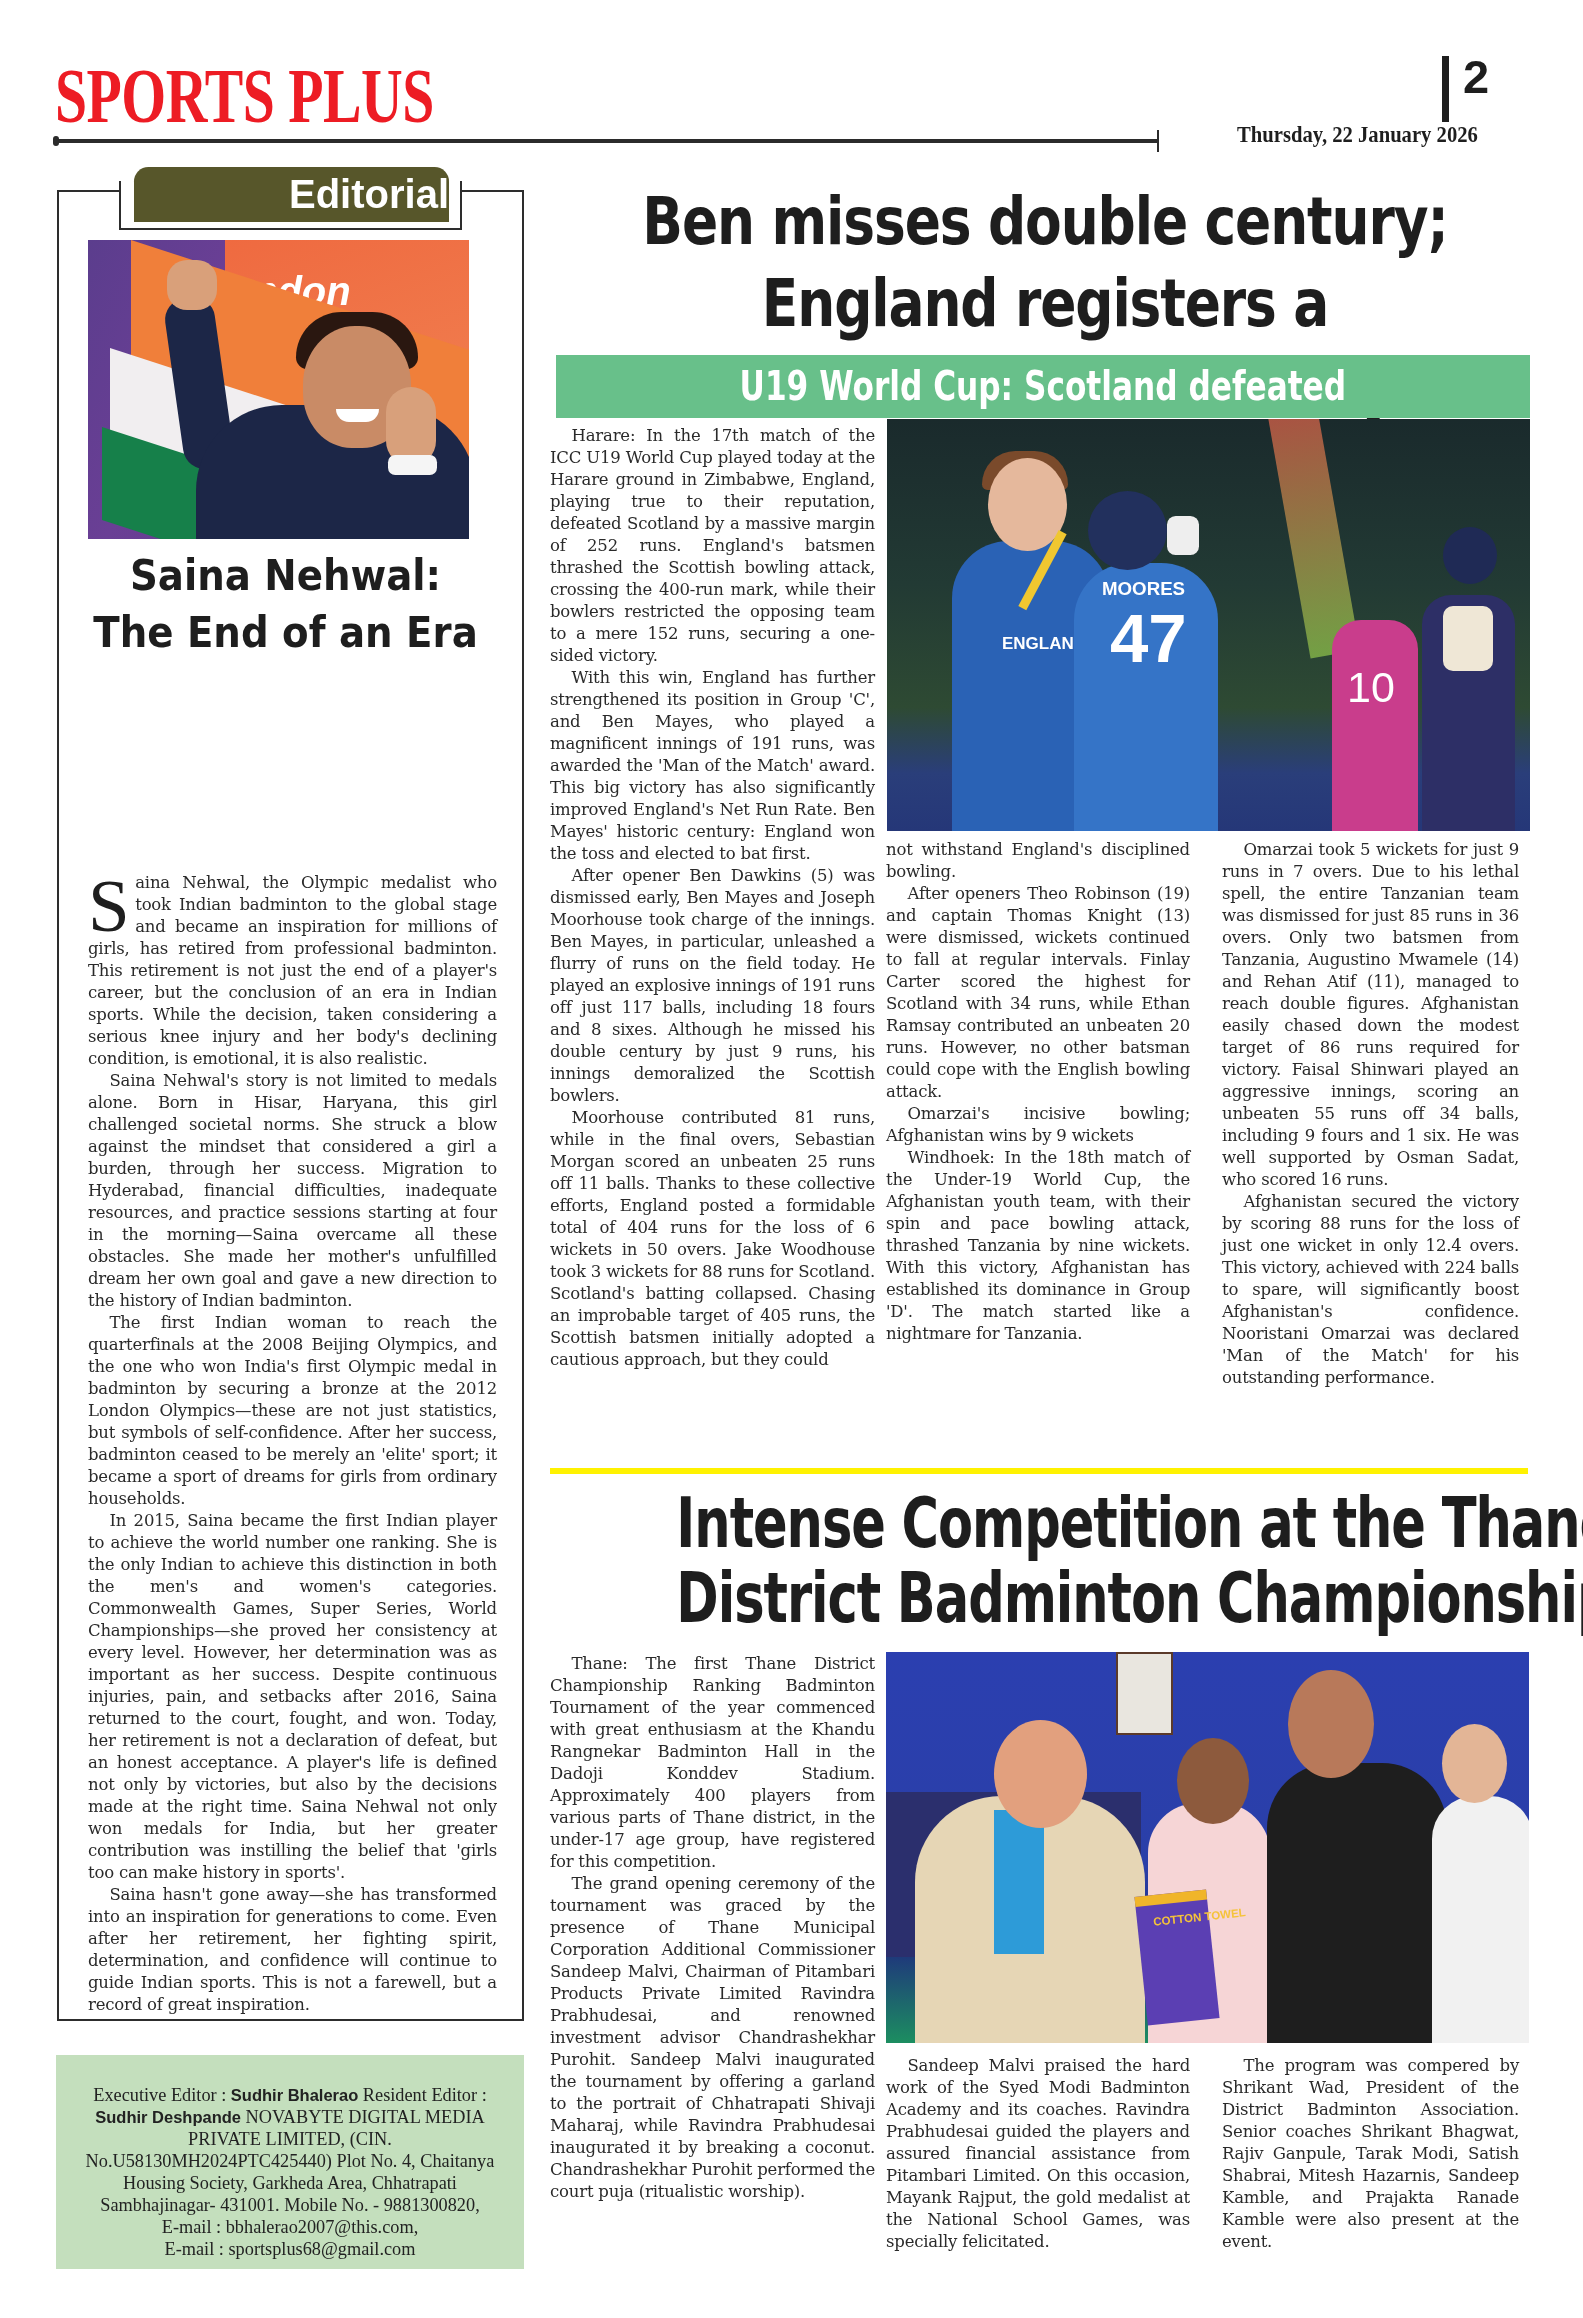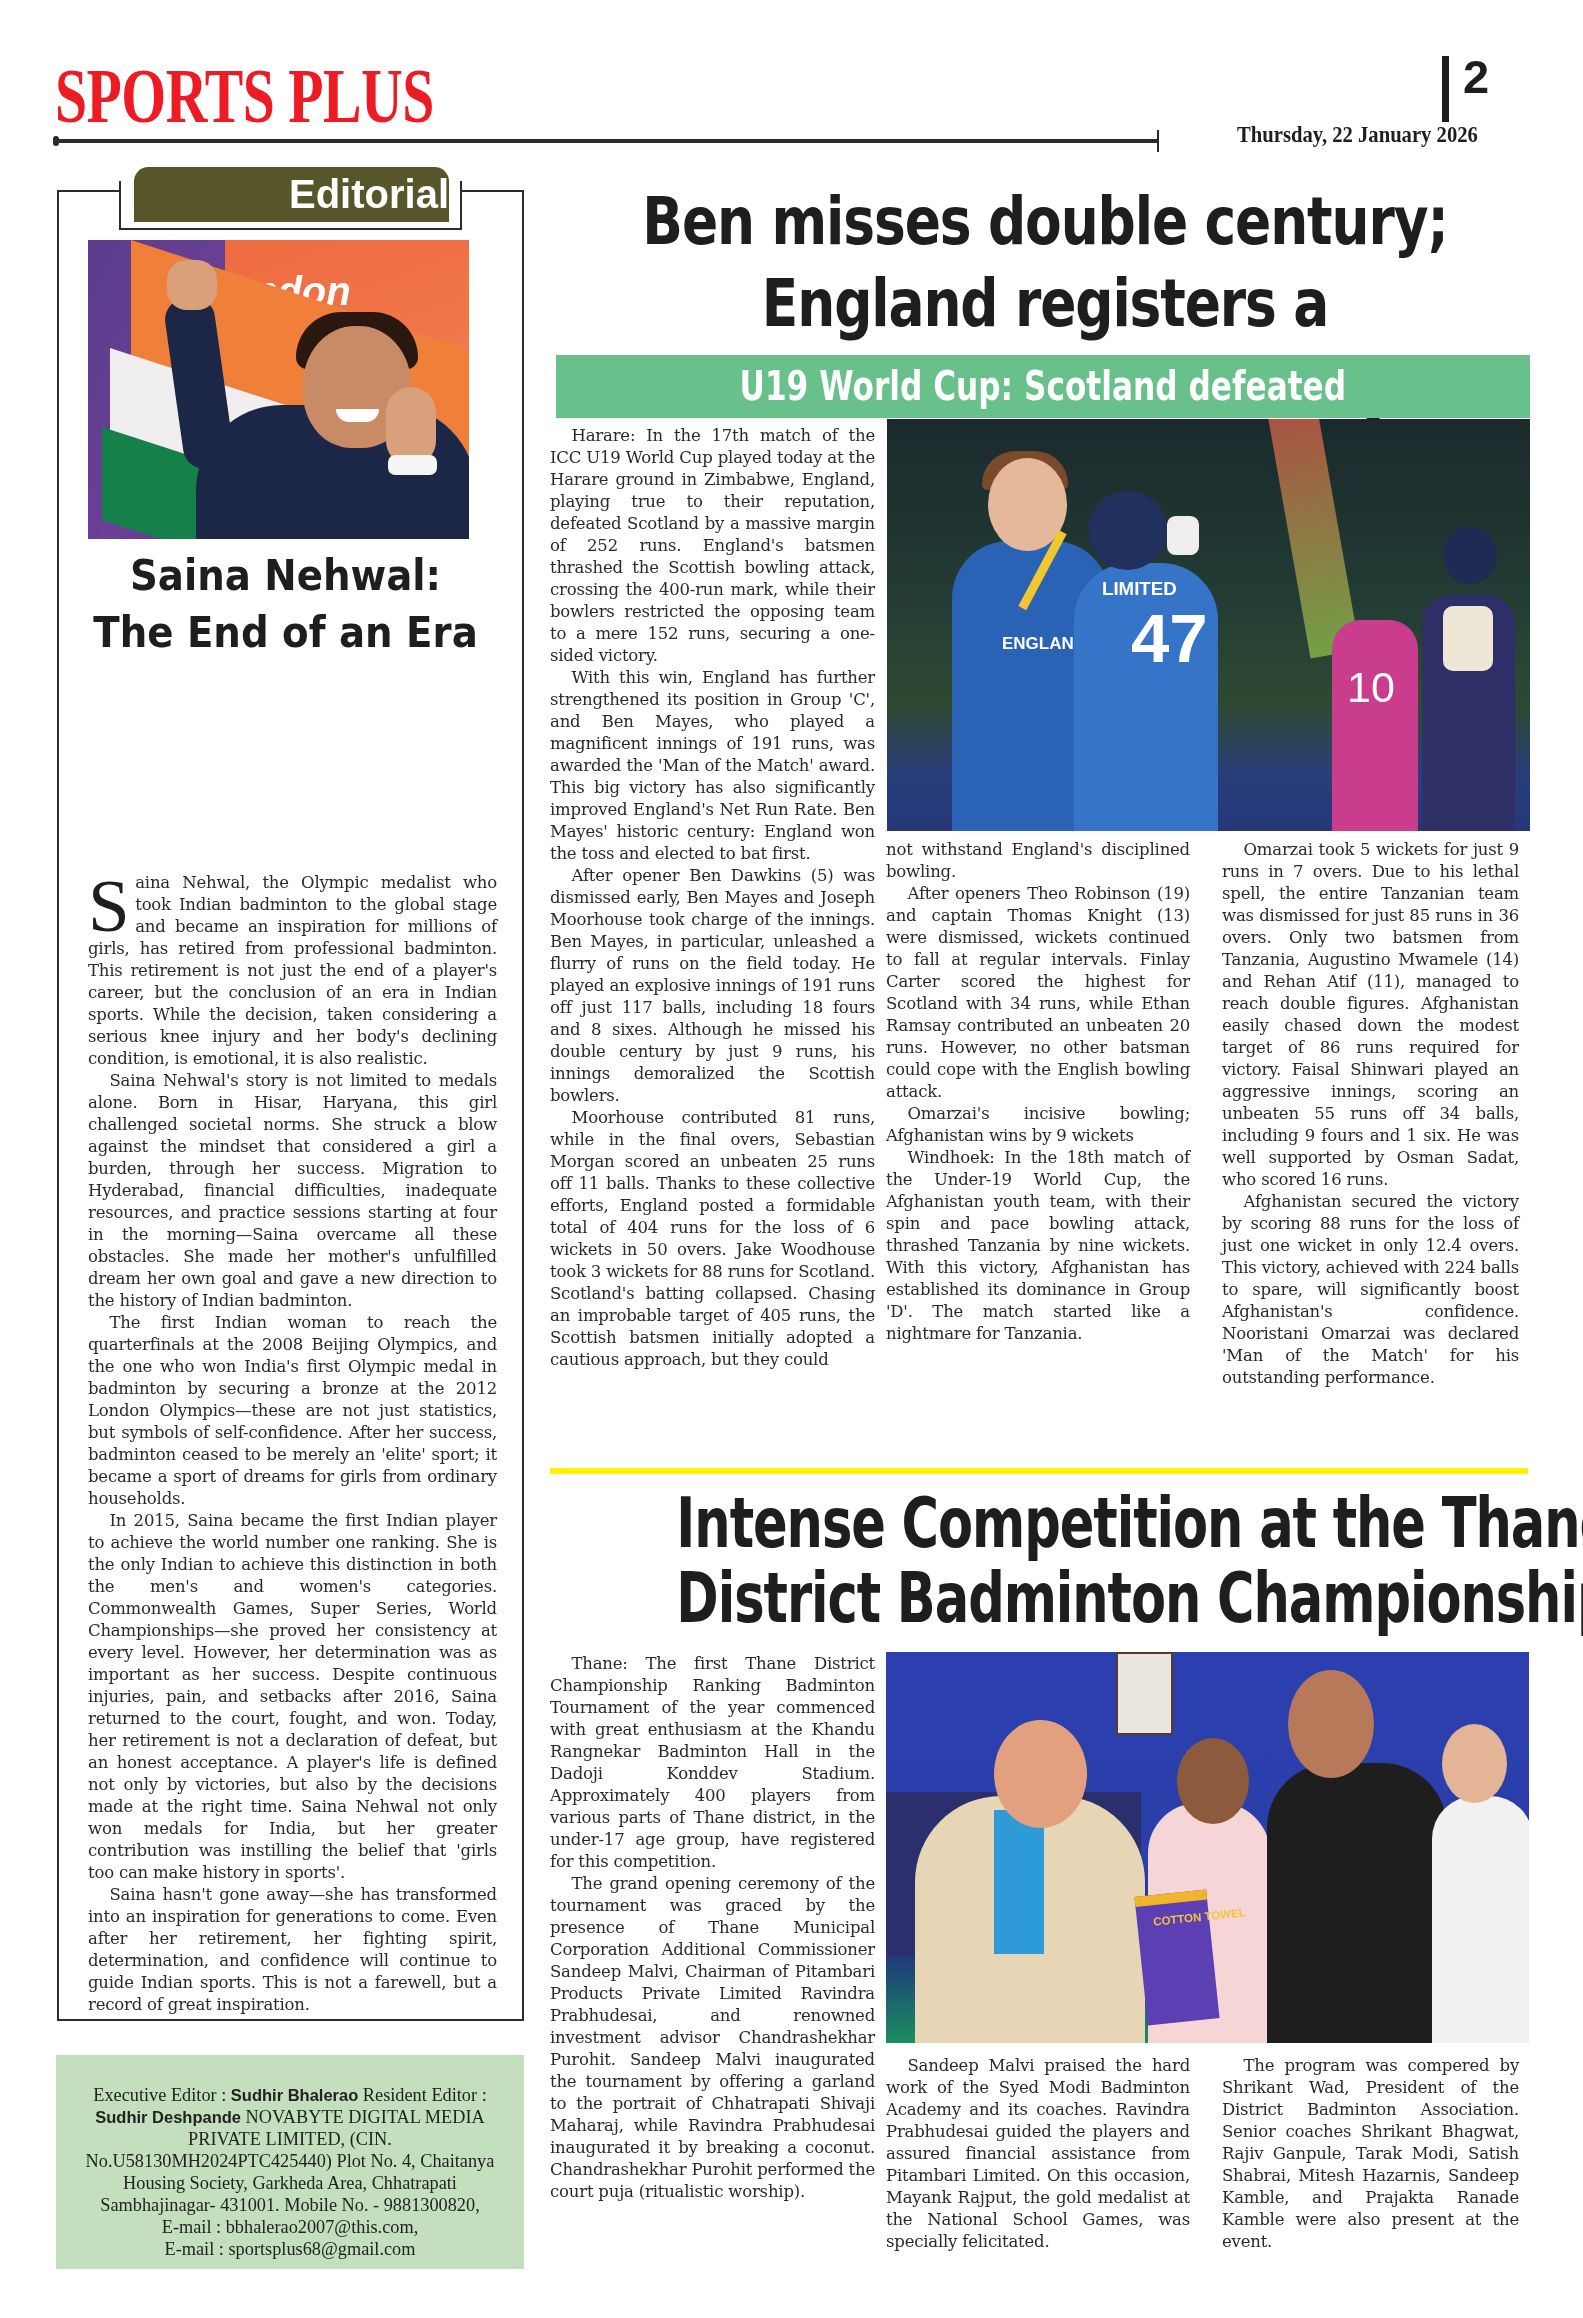--- a/index.html
+++ b/index.html
@@ -104,21 +104,21 @@
   .cricket-photo {
     position: absolute; left: 887px; top: 419px; width: 643px; height: 412px; overflow: hidden;
     background: linear-gradient(180deg, #1a2a2c 0%, #223a34 40%, #2e4a33 70%, #2a3e7a 86%, #253778 100%);
   }
   .cricket-photo .banner { position: absolute; left: 402px; top: -7.2px; width: 50px; height: 244px; background: linear-gradient(180deg, #d9614a, #8bbf4a); transform: rotate(-10deg); opacity: 0.75; }
   .cricket-photo .p1-body { position: absolute; left: 65px; top: 122px; width: 158px; height: 302px; background: #2a62b5; border-radius: 57px 57px 0 0; }
   .cricket-photo .p1-head { position: absolute; left: 101px; top: 39px; width: 79px; height: 93px; background: #e5b89c; border-radius: 50%; }
   .cricket-photo .p1-hair { position: absolute; left: 95px; top: 32px; width: 86px; height: 39px; background: #7a4a2b; border-radius: 43px 43px 7.2px 7.2px; }
   .cricket-photo .p2-body { position: absolute; left: 187px; top: 144px; width: 144px; height: 280px; background: #3574c7; border-radius: 57px 57px 0 0; }
   .cricket-photo .p2-helmet { position: absolute; left: 201px; top: 72px; width: 79px; height: 79px; background: #22305d; border-radius: 50%; }
-  .cricket-photo .p2-number { position: absolute; left: 223px; top: 180px; color: #ffffff; font-family: "Liberation Sans", sans-serif; font-size: 69px; font-weight: bold; margin-left: 21px; }
+  .cricket-photo .p2-number { position: absolute; left: 223px; top: 180px; color: #ffffff; font-family: "Liberation Sans", sans-serif; font-size: 69px; font-weight: bold; }
   .cricket-photo .p2-name { position: absolute; left: 215px; top: 159px; color: #ffffff; font-family: "Liberation Sans", sans-serif; font-size: 18.7px; font-weight: bold; }
   .cricket-photo .p1-shirt { position: absolute; left: 115px; top: 215px; color: #ffffff; font-family: "Liberation Sans", sans-serif; font-size: 17px; font-weight: bold; }
   .cricket-photo .bat { position: absolute; left: 151px; top: 108px; width: 8.6px; height: 86px; background: #f0c730; transform: rotate(28deg); }
   .cricket-photo .glove1 { position: absolute; left: 280px; top: 97px; width: 32px; height: 39px; background: #eeeeee; border-radius: 8.6px; }
   .cricket-photo .p3-body { position: absolute; left: 445px; top: 201px; width: 86px; height: 223px; background: #c93d8c; border-radius: 29px 29px 0 0; }
   .cricket-photo .p3-number { position: absolute; left: 460px; top: 244px; color: #ffffff; font-family: "Liberation Sans", sans-serif; font-size: 43px; font-weight: normal; }
   .cricket-photo .p4-body { position: absolute; left: 535px; top: 176px; width: 93px; height: 248px; background: #2d2f66; border-radius: 29px 29px 0 0; }
   .cricket-photo .p4-helmet { position: absolute; left: 556px; top: 108px; width: 54px; height: 57px; background: #1f2a55; border-radius: 50%; }
   .cricket-photo .p4-gloves { position: absolute; left: 556px; top: 187px; width: 50px; height: 65px; background: #efe7d6; border-radius: 10px; }
 
@@ -214,21 +214,21 @@
 <div class="cricket-photo">
   <div class="banner"></div>
   <div class="p1-body"></div>
   <div class="p1-hair"></div>
   <div class="p1-head"></div>
   <div class="p1-shirt">ENGLAND</div>
   <div class="bat"></div>
   <div class="p2-body"></div>
   <div class="p2-helmet"></div>
   <div class="glove1"></div>
-  <div class="p2-name">LIMITED</div>
+  <div class="p2-name">MOORES</div>
   <div class="p2-number">47</div>
   <div class="p3-body"></div>
   <div class="p3-number">10</div>
   <div class="p4-body"></div>
   <div class="p4-helmet"></div>
   <div class="p4-gloves"></div>
 </div>
 
 <div class="body-text cricket-col2">
   <p class="noindent">not withstand England's disciplined bowling.</p>

